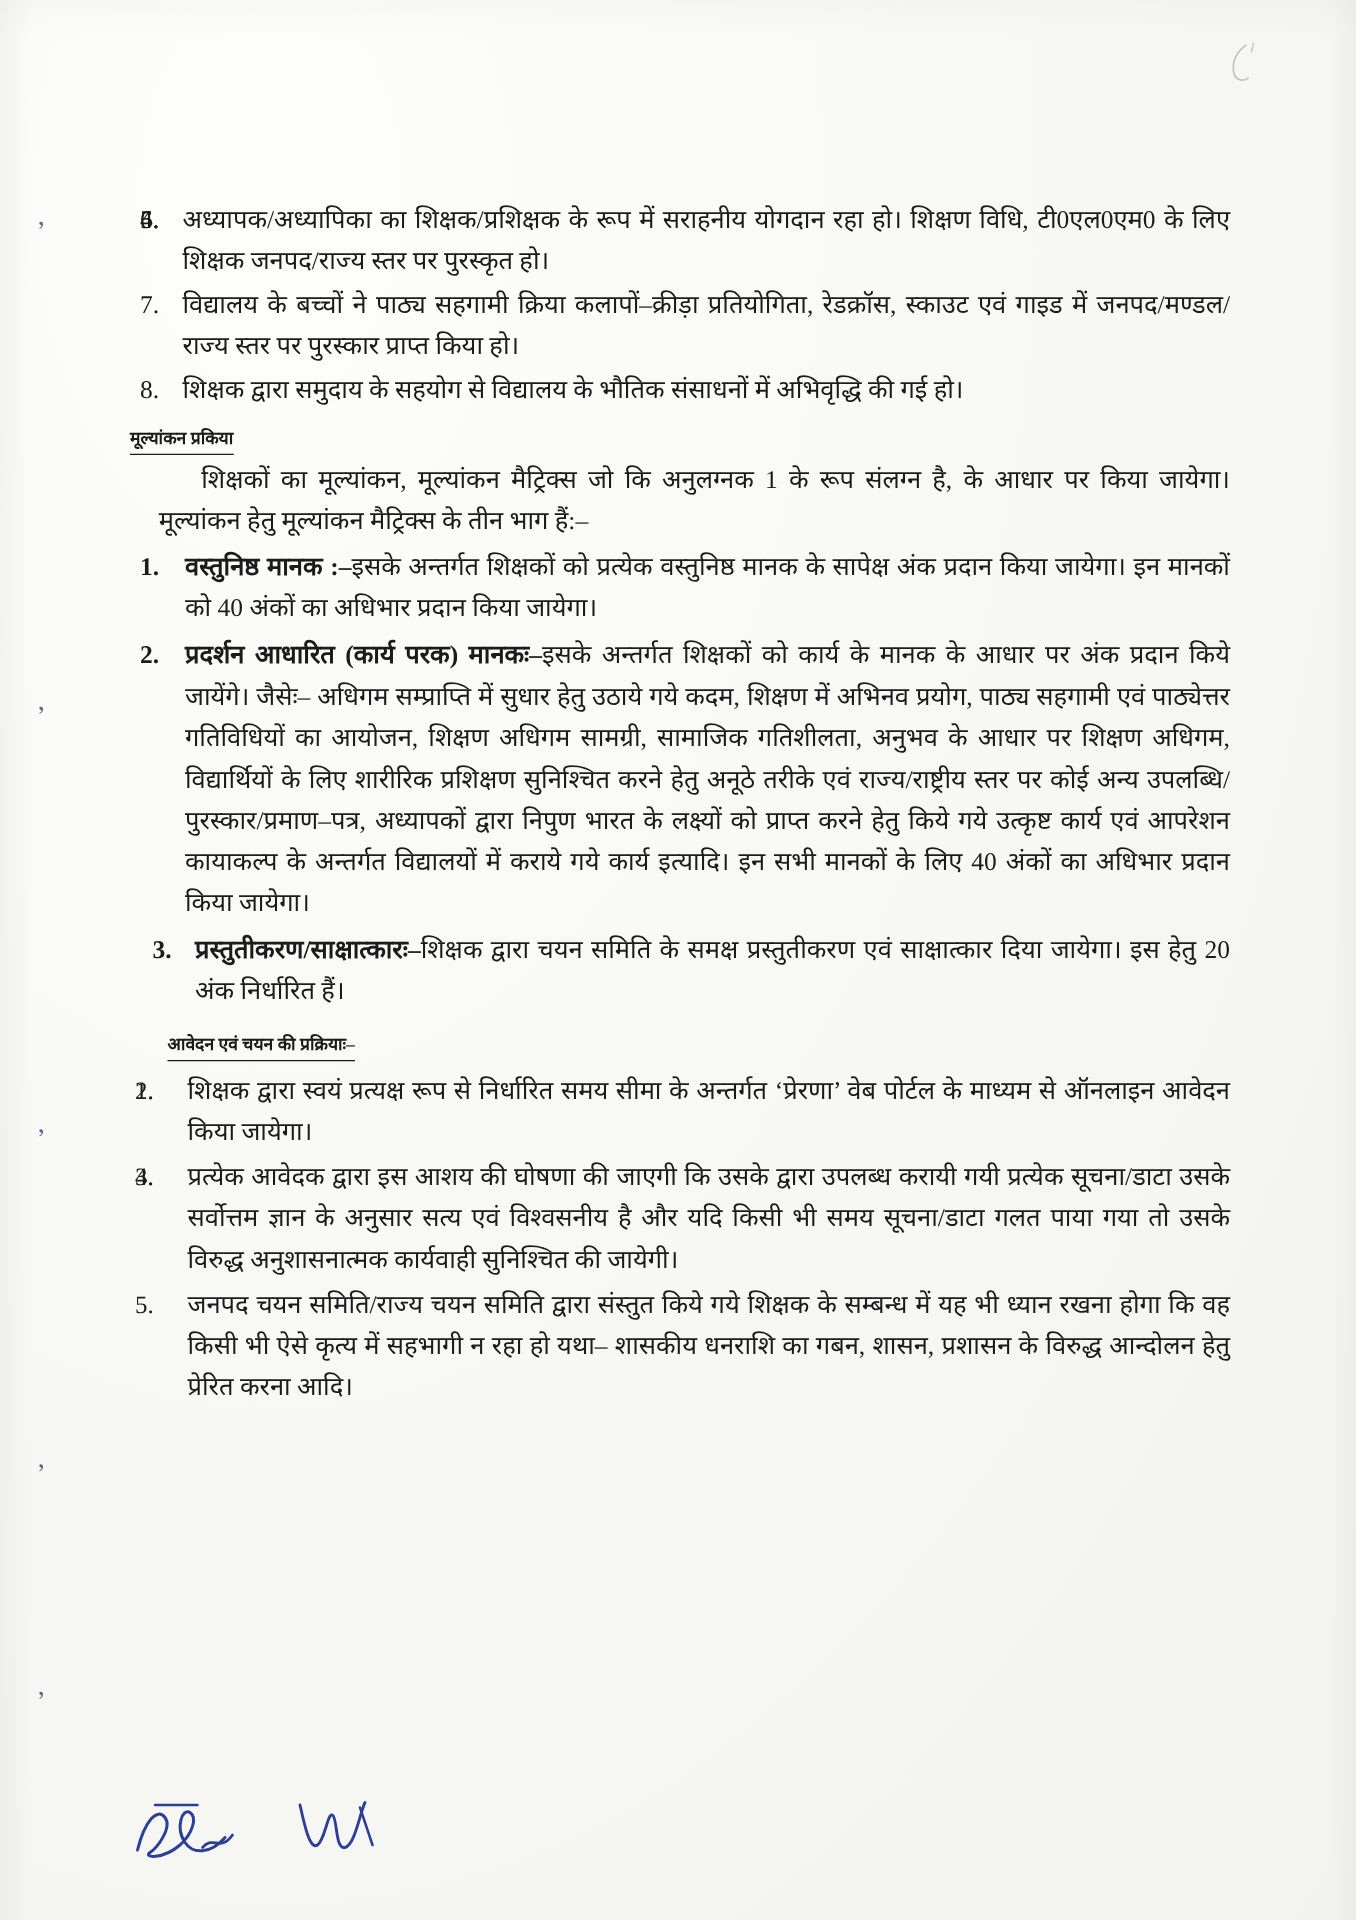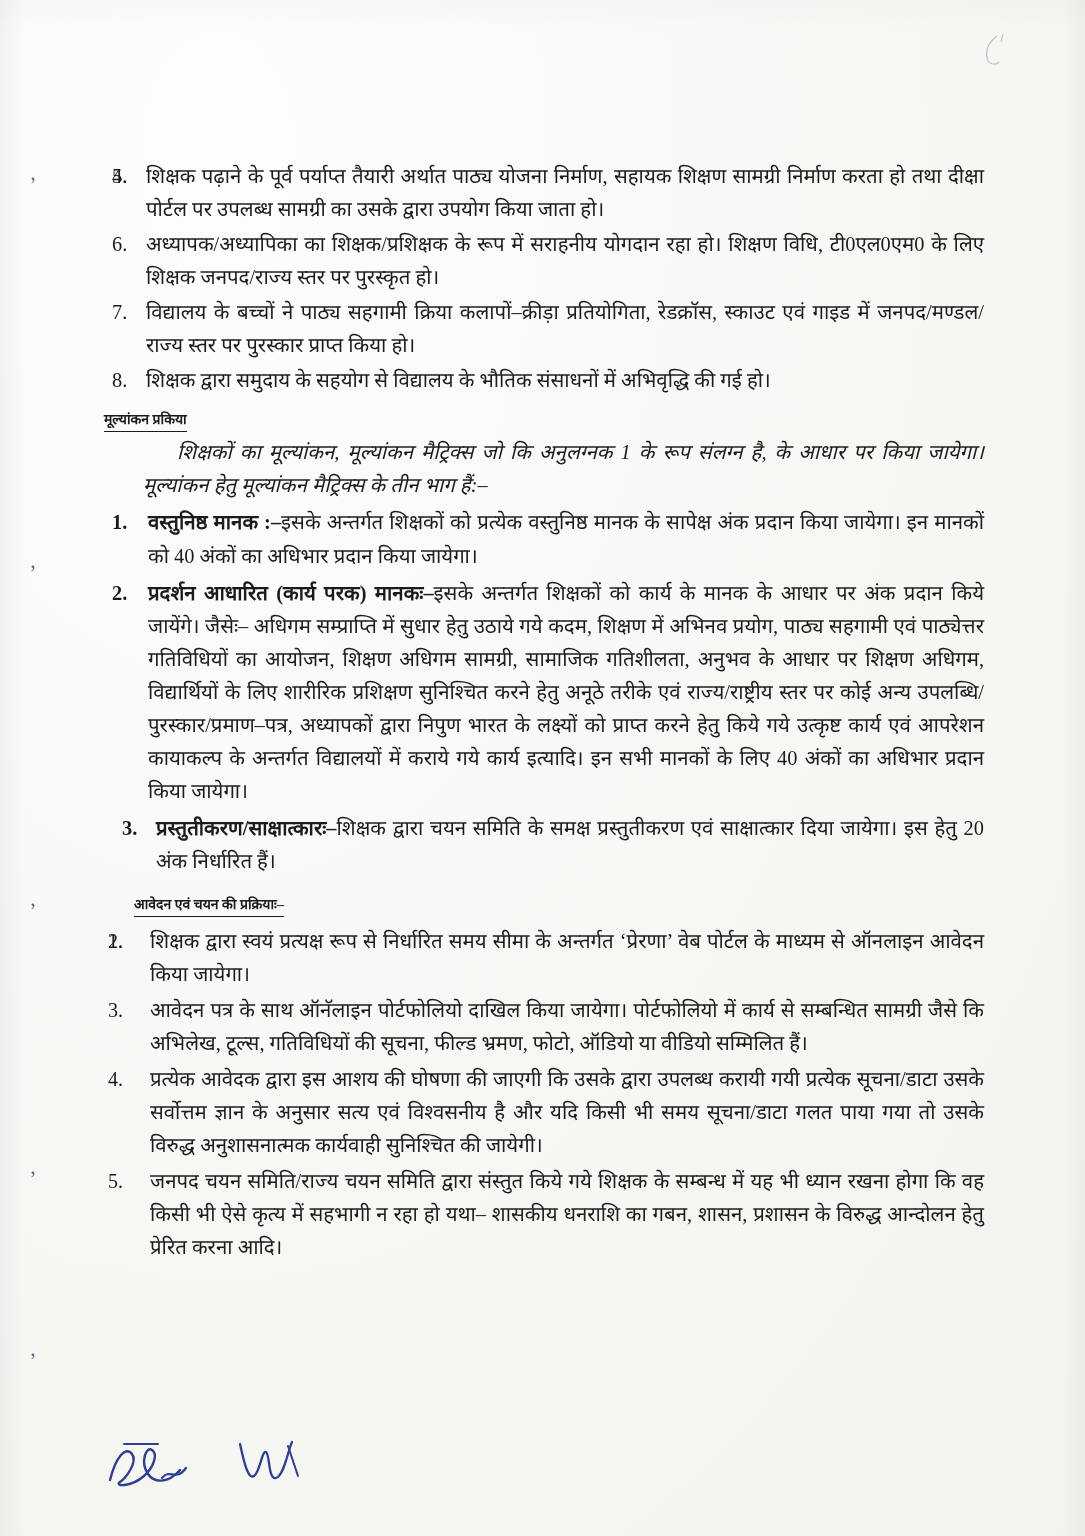--- a/index.html
+++ b/index.html
@@ -161,41 +161,40 @@
   <div class="margin-tick" style="left:30px; top:1348px;">ʼ</div>
 
   <div class="content doc-text">
 
     <ol class="num-list">
       <li>
         <span class="marker marker-indent">4.</span>
       </li>
       <li>
         <span class="marker marker-indent">5.</span>
-        <span>शिक्षक पढ़ाने के पूर्व पर्याप्त तैयारी अर्थात पाठ्य योजना निर्माण, सहायक शिक्षण सामग्री निर्माण करता हो तथा दीक्षा पोर्टल पर उपलब्ध सामग्री का उसके द्वारा उपयोग किया जाता हो।</span>
       </li>
       <li>
         <span class="marker marker-indent">6.</span>
         <span>अध्यापक/अध्यापिका का शिक्षक/प्रशिक्षक के रूप में सराहनीय योगदान रहा हो। शिक्षण विधि, टी0एल0एम0 के लिए शिक्षक जनपद/राज्य स्तर पर पुरस्कृत हो।</span>
       </li>
       <li>
         <span class="marker marker-indent">7.</span>
         <span>विद्यालय के बच्चों ने पाठ्य सहगामी क्रिया कलापों–क्रीड़ा प्रतियोगिता, रेडक्रॉस, स्काउट एवं गाइड में जनपद/मण्डल/राज्य स्तर पर पुरस्कार प्राप्त किया हो।</span>
       </li>
       <li>
         <span class="marker marker-indent">8.</span>
         <span>शिक्षक द्वारा समुदाय के सहयोग से विद्यालय के भौतिक संसाधनों में अभिवृद्धि की गई हो।</span>
       </li>
     </ol>
 
     <div style="margin-top:4px;">
       <span class="sec-heading">मूल्यांकन प्रकिया</span>
     </div>
 
-    <div class="block-para para-indent" style="margin-left:39px;font-style:italic;">शिक्षकों का मूल्यांकन, मूल्यांकन मैट्रिक्स जो कि अनुलग्नक 1 के रूप संलग्न है, के आधार पर किया जायेगा। मूल्यांकन हेतु मूल्यांकन मैट्रिक्स के तीन भाग हैं:–</div>
+    <div class="block-para para-indent" style="margin-left:23px;">शिक्षकों का मूल्यांकन, मूल्यांकन मैट्रिक्स जो कि अनुलग्नक 1 के रूप संलग्न है, के आधार पर किया जायेगा। मूल्यांकन हेतु मूल्यांकन मैट्रिक्स के तीन भाग हैं:–</div>
 
     <ol class="bold-list">
       <li>
         <span class="marker">1.</span>
         <span class="bold-lead">वस्तुनिष्ठ मानक :–</span><span>इसके अन्तर्गत शिक्षकों को प्रत्येक वस्तुनिष्ठ मानक के सापेक्ष अंक प्रदान किया जायेगा। इन मानकों को 40 अंकों का अधिभार प्रदान किया जायेगा।</span>
       </li>
       <li>
         <span class="marker">2.</span>
         <span class="bold-lead">प्रदर्शन आधारित (कार्य परक) मानकः–</span><span>इसके अन्तर्गत शिक्षकों को कार्य के मानक के आधार पर अंक प्रदान किये जायेंगे। जैसेः– अधिगम सम्प्राप्ति में सुधार हेतु उठाये गये कदम, शिक्षण में अभिनव प्रयोग, पाठ्य सहगामी एवं पाठ्येत्तर गतिविधियों का आयोजन, शिक्षण अधिगम सामग्री, सामाजिक गतिशीलता, अनुभव के आधार पर शिक्षण अधिगम, विद्यार्थियों के लिए शारीरिक प्रशिक्षण सुनिश्चित करने हेतु अनूठे तरीके एवं राज्य/राष्ट्रीय स्तर पर कोई अन्य उपलब्धि/पुरस्कार/प्रमाण–पत्र, अध्यापकों द्वारा निपुण भारत के लक्ष्यों को प्राप्त करने हेतु किये गये उत्कृष्ट कार्य एवं आपरेशन कायाकल्प के अन्तर्गत विद्यालयों में कराये गये कार्य इत्यादि। इन सभी मानकों के लिए 40 अंकों का अधिभार प्रदान किया जायेगा।</span>
       </li>
@@ -212,21 +211,20 @@
     <ol class="lower-list">
       <li>
         <span class="marker">1.</span>
       </li>
       <li>
         <span class="marker">2.</span>
         <span>शिक्षक द्वारा स्वयं प्रत्यक्ष रूप से निर्धारित समय सीमा के अन्तर्गत ‘प्रेरणा’ वेब पोर्टल के माध्यम से ऑनलाइन आवेदन किया जायेगा।</span>
       </li>
       <li>
         <span class="marker">3.</span>
-        <span>आवेदन पत्र के साथ ऑनॅलाइन पोर्टफोलियो दाखिल किया जायेगा। पोर्टफोलियो में कार्य से सम्बन्धित सामग्री जैसे कि अभिलेख, टूल्स, गतिविधियों की सूचना, फील्ड भ्रमण, फोटो, ऑडियो या वीडियो सम्मिलित हैं।</span>
       </li>
       <li>
         <span class="marker">4.</span>
         <span>प्रत्येक आवेदक द्वारा इस आशय की घोषणा की जाएगी कि उसके द्वारा उपलब्ध करायी गयी प्रत्येक सूचना/डाटा उसके सर्वोत्तम ज्ञान के अनुसार सत्य एवं विश्वसनीय है और यदि किसी भी समय सूचना/डाटा गलत पाया गया तो उसके विरुद्ध अनुशासनात्मक कार्यवाही सुनिश्चित की जायेगी।</span>
       </li>
       <li>
         <span class="marker">5.</span>
         <span>जनपद चयन समिति/राज्य चयन समिति द्वारा संस्तुत किये गये शिक्षक के सम्बन्ध में यह भी ध्यान रखना होगा कि वह किसी भी ऐसे कृत्य में सहभागी न रहा हो यथा– शासकीय धनराशि का गबन, शासन, प्रशासन के विरुद्ध आन्दोलन हेतु प्रेरित करना आदि।</span>
       </li>
     </ol>

